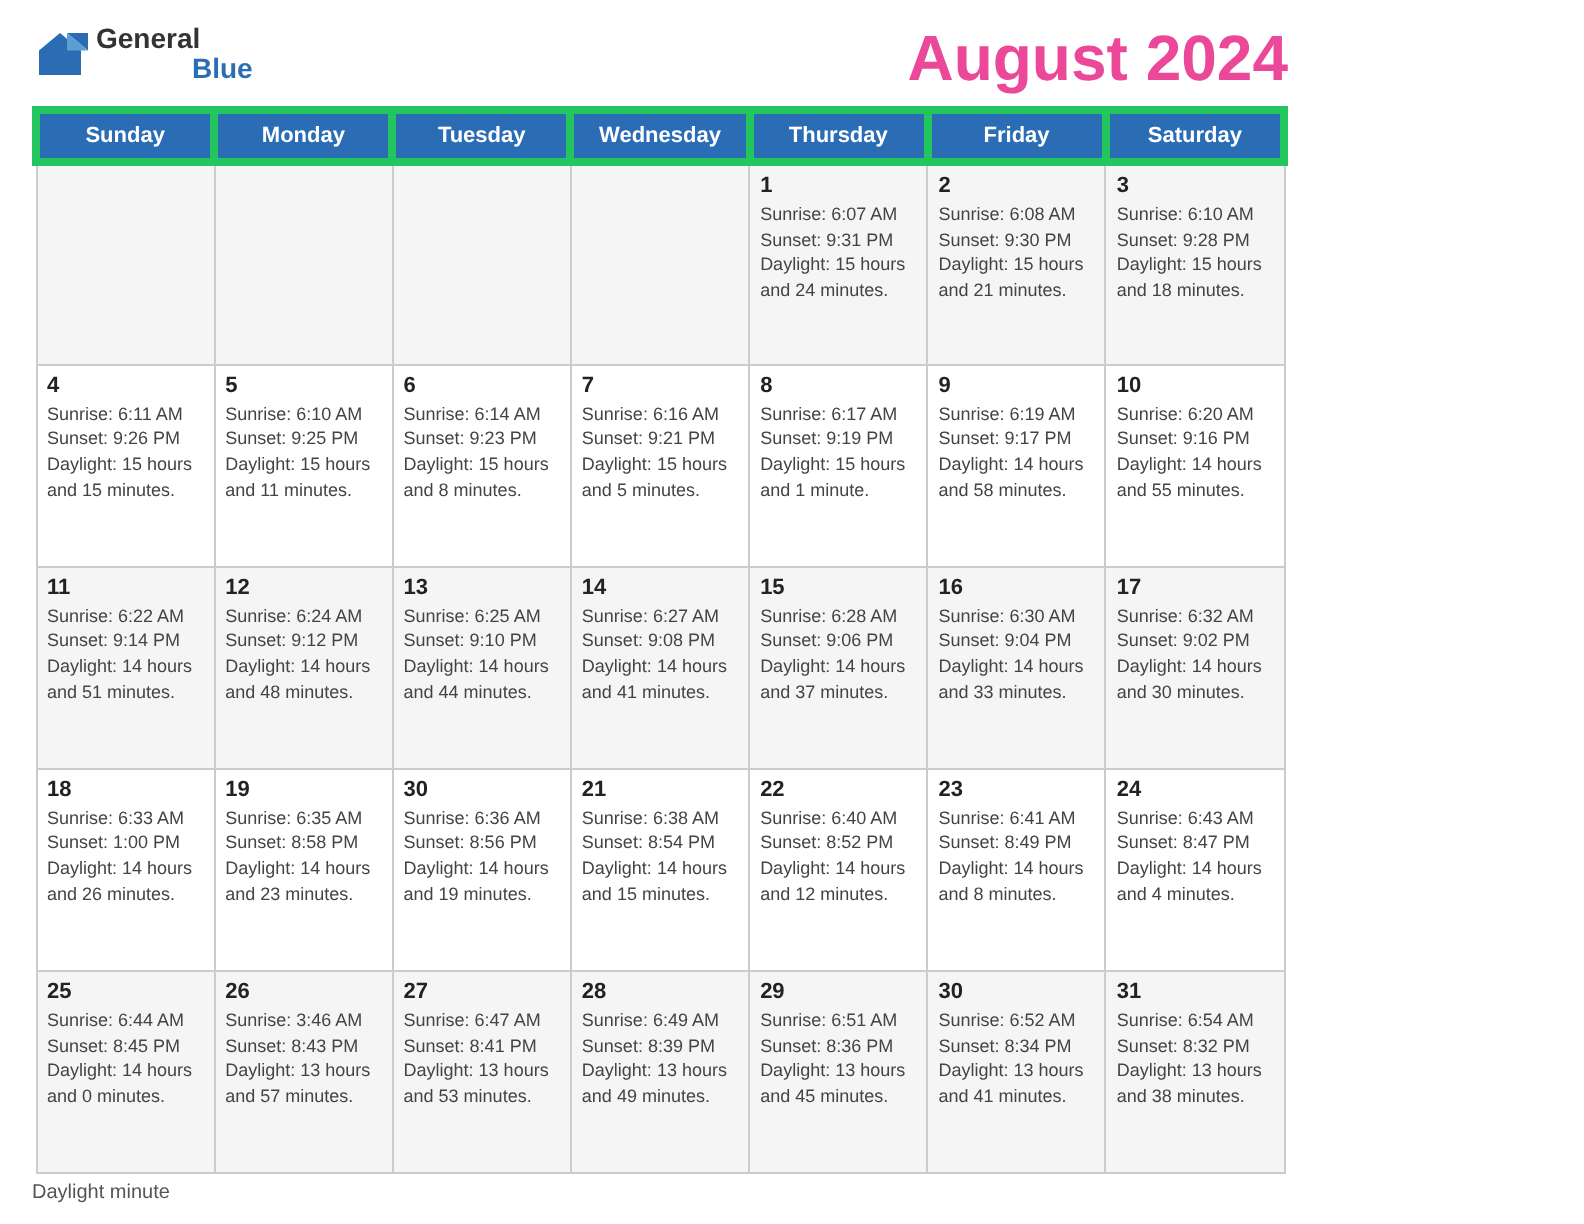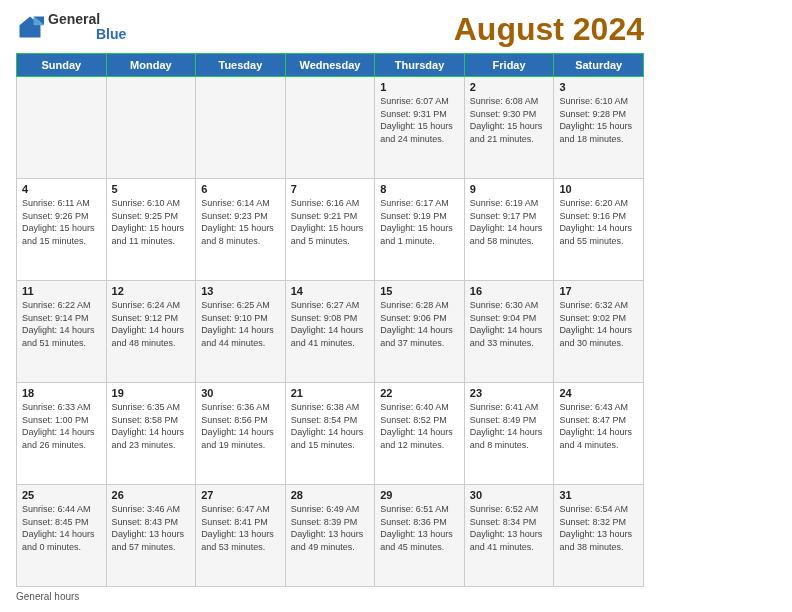--- a/index.html
+++ b/index.html
@@ -47,42 +47,42 @@
     .logo-icon {
       width: 28px;
       height: 28px;
     }
     .title-block {
       text-align: right;
     }
     .title-block h1 {
       font-size: 32px;
       font-weight: bold;
-      color: #a16207;
+      color: #ec4899;
       line-height: 1.1;
     }
     .title-block h2 {
       font-size: 14px;
       font-weight: normal;
       color: #444;
     }
     .calendar {
       flex: 1;
       border-collapse: collapse;
       width: 100%;
       table-layout: fixed;
     }
     .calendar thead tr th {
       background: #2a6db5;
       color: #fff;
       font-size: 11px;
       font-weight: bold;
       padding: 5px 4px;
       text-align: center;
-      border: 1px solid #22c55e;
+      border: 4px solid #22c55e;
     }
     .calendar tbody tr td {
       border: 1px solid #ccc;
       vertical-align: top;
       padding: 4px 5px;
       font-size: 9.5px;
       color: #333;
       background: #fff;
       height: 88px;
     }
@@ -375,14 +375,14 @@
             <span class="day-num">31</span>
             <div class="day-info">Sunrise: 6:54 AM
 Sunset: 8:32 PM
 Daylight: 13 hours
 and 38 minutes.</div>
           </td>
         </tr>
       </tbody>
   </table>
 
-  <div class="footer-note">General hours</div>
+  <div class="footer-note">Daylight minute</div>
 </div>
 
 </body></html>

